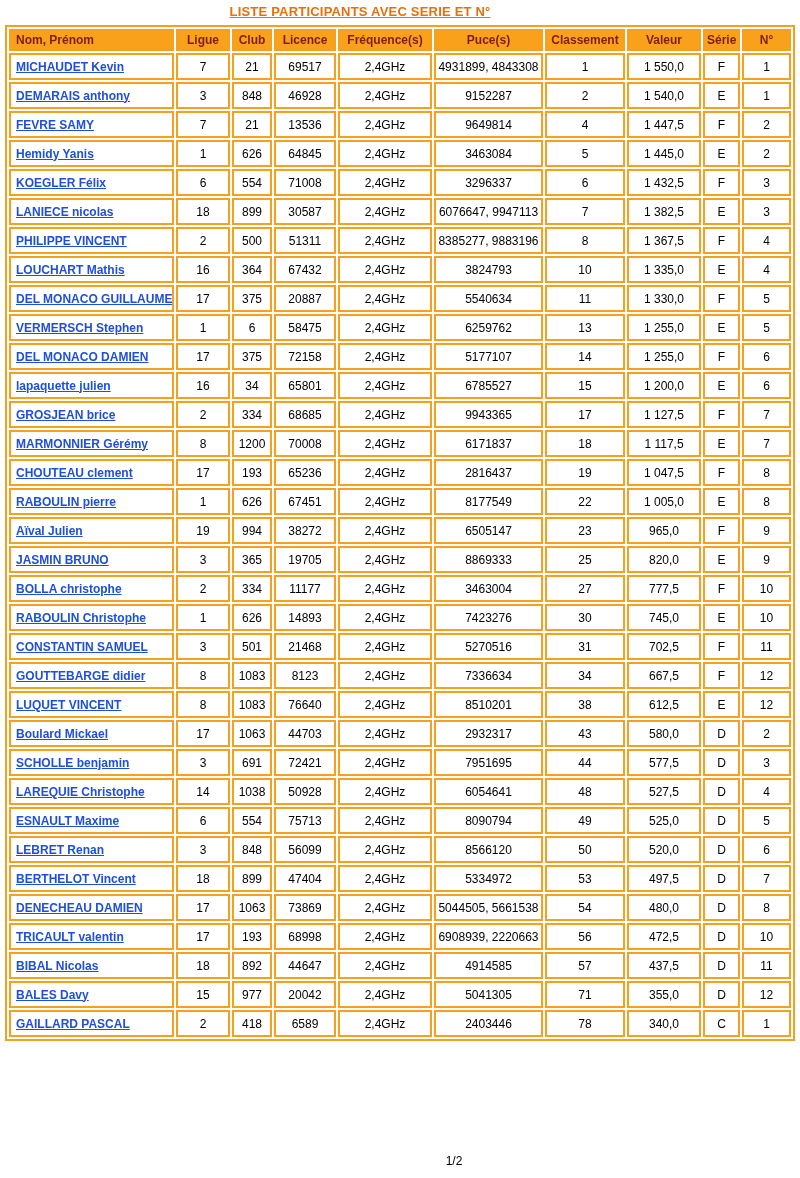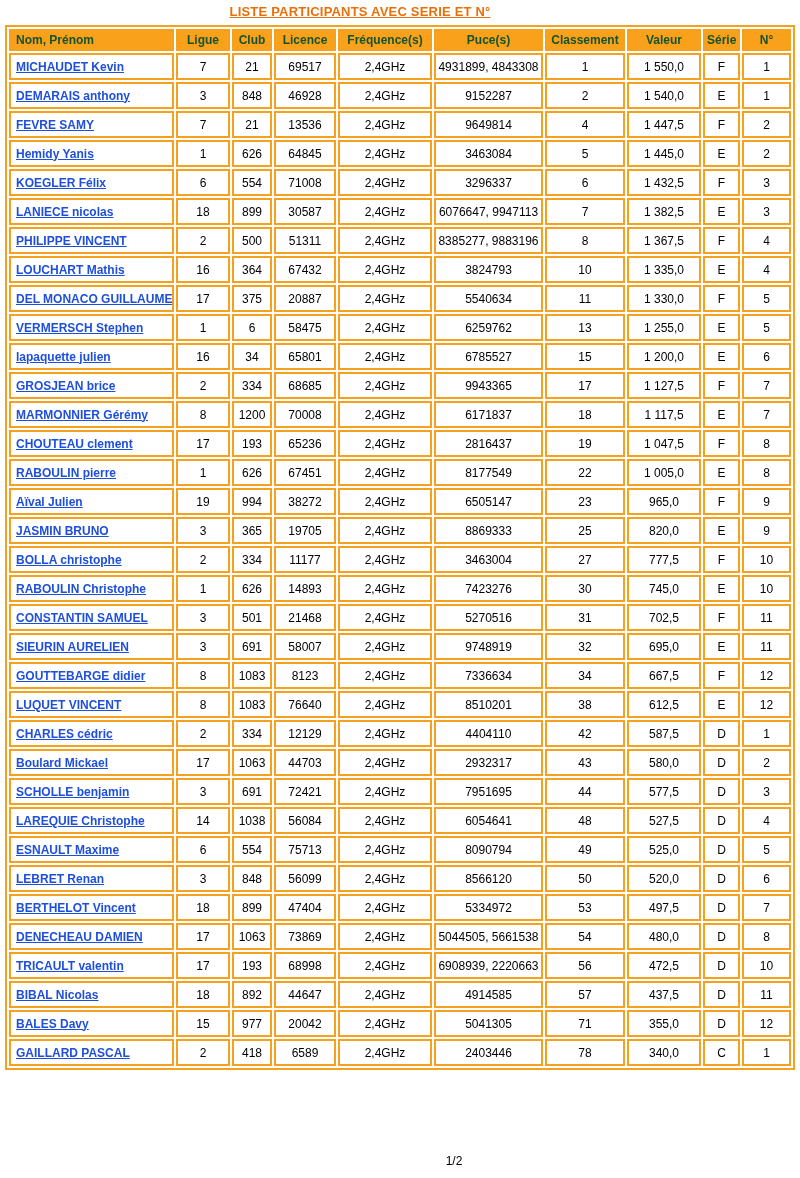--- a/index.html
+++ b/index.html
@@ -43,21 +43,21 @@
   col.c-lic    { width: 62px;  }
   col.c-freq   { width: 94px;  }
   col.c-puce   { width: 109px; }
   col.c-class  { width: 80px;  }
   col.c-valeur { width: 74px;  }
   col.c-serie  { width: 37px;  }
   col.c-num    { width: 49px;  }
   th {
     background: #f9a11b;
     border: 2px solid #f6a01f;
-    color: #14532d;
+    color: #7f1d1d;
     font-size: 12px;
     font-weight: bold;
     text-align: center;
     height: 16px;
     padding: 1px 2px;
     overflow: hidden;
     white-space: nowrap;
   }
   th.left { text-align: left; padding-left: 5px; }
   td {
@@ -247,20 +247,32 @@
     <td class="cell-value">6</td>
     <td class="cell-value">58475</td>
     <td class="cell-value">2,4GHz</td>
     <td class="cell-value">6259762</td>
     <td class="cell-value">13</td>
     <td class="cell-value">1 255,0</td>
     <td class="cell-value">E</td>
     <td class="cell-value">5</td>
   </tr>
 
+  <tr>
+    <td class="name"><a class="name-link cell-value">DEL MONACO DAMIEN</a></td>
+    <td class="cell-value">17</td>
+    <td class="cell-value">375</td>
+    <td class="cell-value">72158</td>
+    <td class="cell-value">2,4GHz</td>
+    <td class="cell-value">5177107</td>
+    <td class="cell-value">14</td>
+    <td class="cell-value">1 255,0</td>
+    <td class="cell-value">F</td>
+    <td class="cell-value">6</td>
+  </tr>
 
   <tr>
     <td class="name"><a class="name-link cell-value">lapaquette julien</a></td>
     <td class="cell-value">16</td>
     <td class="cell-value">34</td>
     <td class="cell-value">65801</td>
     <td class="cell-value">2,4GHz</td>
     <td class="cell-value">6785527</td>
     <td class="cell-value">15</td>
     <td class="cell-value">1 200,0</td>
@@ -378,32 +390,20 @@
     <td class="cell-value">501</td>
     <td class="cell-value">21468</td>
     <td class="cell-value">2,4GHz</td>
     <td class="cell-value">5270516</td>
     <td class="cell-value">31</td>
     <td class="cell-value">702,5</td>
     <td class="cell-value">F</td>
     <td class="cell-value">11</td>
   </tr>
 
-  <tr>
-    <td class="name"><a class="name-link cell-value">SIEURIN AURELIEN</a></td>
-    <td class="cell-value">3</td>
-    <td class="cell-value">691</td>
-    <td class="cell-value">58007</td>
-    <td class="cell-value">2,4GHz</td>
-    <td class="cell-value">9748919</td>
-    <td class="cell-value">32</td>
-    <td class="cell-value">695,0</td>
-    <td class="cell-value">E</td>
-    <td class="cell-value">11</td>
-  </tr>
 
   <tr>
     <td class="name"><a class="name-link cell-value">GOUTTEBARGE didier</a></td>
     <td class="cell-value">8</td>
     <td class="cell-value">1083</td>
     <td class="cell-value">8123</td>
     <td class="cell-value">2,4GHz</td>
     <td class="cell-value">7336634</td>
     <td class="cell-value">34</td>
     <td class="cell-value">667,5</td>
@@ -417,32 +417,20 @@
     <td class="cell-value">1083</td>
     <td class="cell-value">76640</td>
     <td class="cell-value">2,4GHz</td>
     <td class="cell-value">8510201</td>
     <td class="cell-value">38</td>
     <td class="cell-value">612,5</td>
     <td class="cell-value">E</td>
     <td class="cell-value">12</td>
   </tr>
 
-  <tr>
-    <td class="name"><a class="name-link cell-value">CHARLES cédric</a></td>
-    <td class="cell-value">2</td>
-    <td class="cell-value">334</td>
-    <td class="cell-value">12129</td>
-    <td class="cell-value">2,4GHz</td>
-    <td class="cell-value">4404110</td>
-    <td class="cell-value">42</td>
-    <td class="cell-value">587,5</td>
-    <td class="cell-value">D</td>
-    <td class="cell-value">1</td>
-  </tr>
 
   <tr>
     <td class="name"><a class="name-link cell-value">Boulard Mickael</a></td>
     <td class="cell-value">17</td>
     <td class="cell-value">1063</td>
     <td class="cell-value">44703</td>
     <td class="cell-value">2,4GHz</td>
     <td class="cell-value">2932317</td>
     <td class="cell-value">43</td>
     <td class="cell-value">580,0</td>
@@ -460,21 +448,21 @@
     <td class="cell-value">44</td>
     <td class="cell-value">577,5</td>
     <td class="cell-value">D</td>
     <td class="cell-value">3</td>
   </tr>
 
   <tr>
     <td class="name"><a class="name-link cell-value">LAREQUIE Christophe</a></td>
     <td class="cell-value">14</td>
     <td class="cell-value">1038</td>
-    <td class="cell-value">56084</td>
+    <td class="cell-value">50928</td>
     <td class="cell-value">2,4GHz</td>
     <td class="cell-value">6054641</td>
     <td class="cell-value">48</td>
     <td class="cell-value">527,5</td>
     <td class="cell-value">D</td>
     <td class="cell-value">4</td>
   </tr>
 
   <tr>
     <td class="name"><a class="name-link cell-value">ESNAULT Maxime</a></td>

